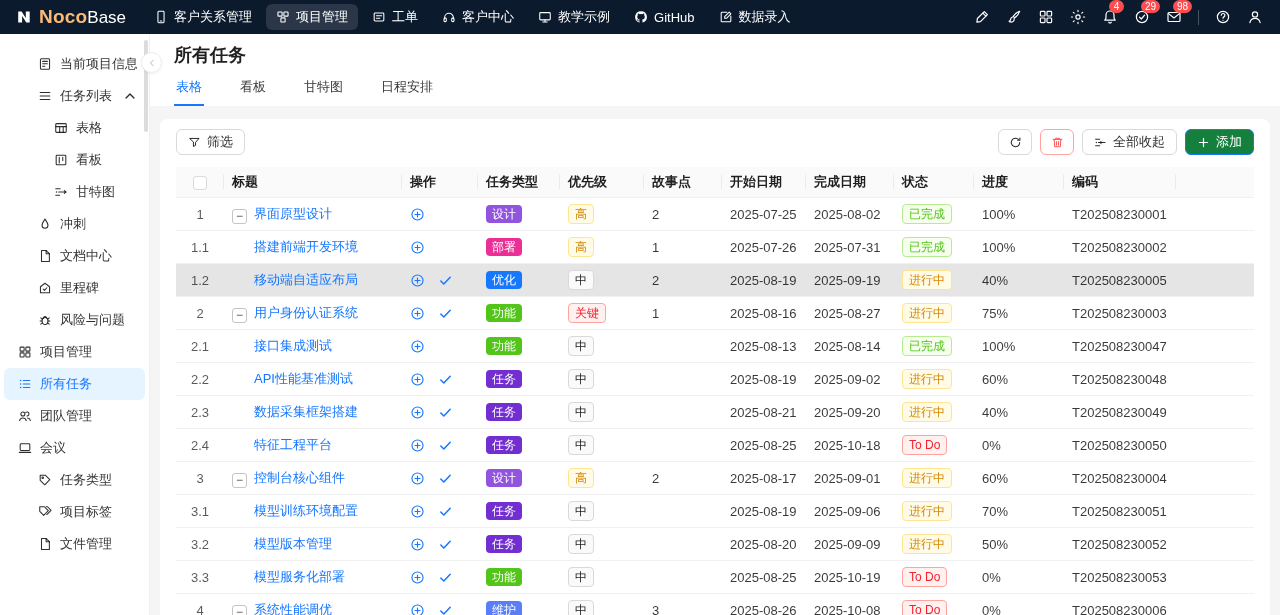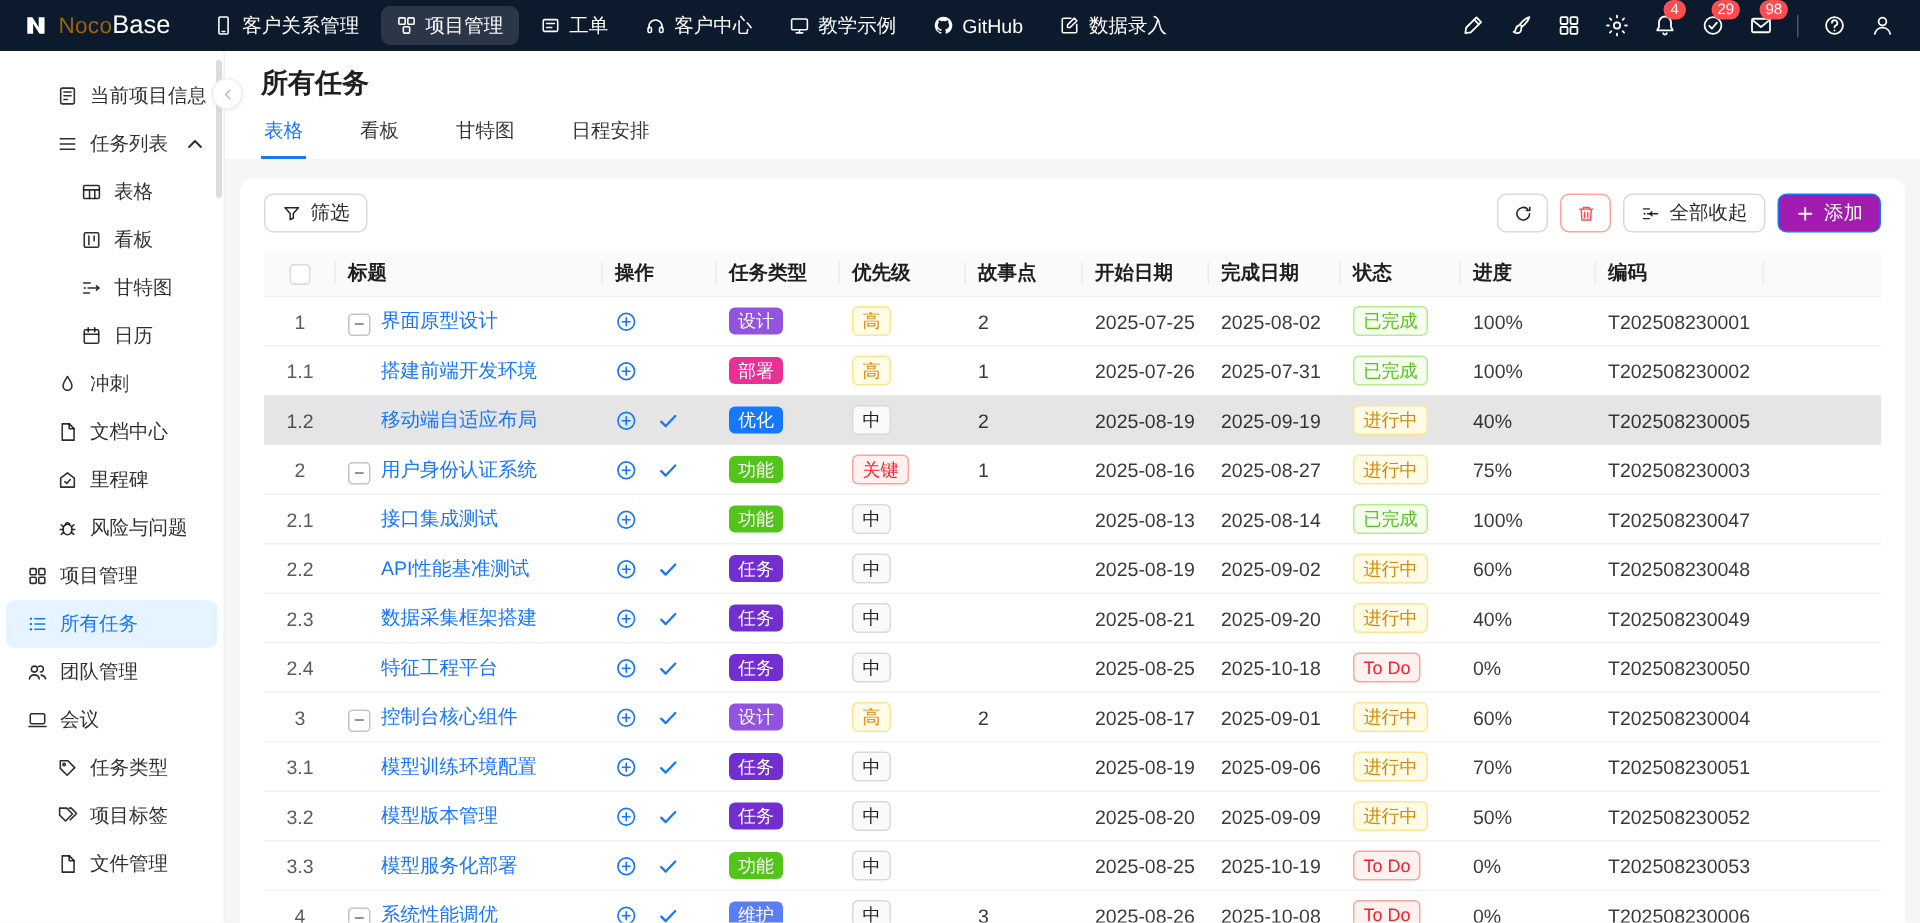--- a/index.html
+++ b/index.html
@@ -2,21 +2,21 @@
 <html><head>
 <meta charset="utf-8">
 <style>
   * { margin:0; padding:0; box-sizing:border-box; }
   html,body { width:1280px; height:615px; overflow:hidden; background:#f5f5f5;
     font-family:"Liberation Sans", sans-serif; }
   
   .topbar { height:34px; background:#0c1a2d; display:flex; align-items:center;
     color:#fff; padding:0 10px 0 16px; }
   .logo { display:flex; align-items:center; gap:7px; margin-right:18px; cursor:pointer; }
-  .logo-noco { font-size:15px; font-weight:400; color:#a16207; letter-spacing:.2px; }
+  .logo-noco { font-size:19px; font-weight:700; color:#fdba74; letter-spacing:.2px; }
   .logo-base { font-size:17px; font-weight:400; color:#ffffff; }
   .topnav { display:flex; align-items:center; gap:4px; flex:1; }
   .nav-item { display:flex; align-items:center; gap:6px; padding:4px 10px;
     border-radius:6px; font-size:13px; color:#fff; white-space:nowrap; cursor:pointer; }
   .nav-item.active { background:rgba(255,255,255,.13); }
   .nav-item .icn svg, .s-item .icn svg { width:14px; height:14px; }
   .top-right { display:flex; align-items:center; gap:2px; }
   .top-icn { position:relative; width:30px; height:28px; display:flex; align-items:center;
     justify-content:center; color:#fff; border-radius:6px; cursor:pointer; }
   .ibadge { position:absolute; top:-3px; left:14px; background:#ff4d4f; color:#fff;
@@ -54,21 +54,21 @@
   .tab.active { color:#1677ff; border-bottom-color:#1677ff; }
   .content { padding:13px 10px 0; }
   .card { background:#fff; border-radius:8px 8px 0 0; padding:10px 16px 0; min-height:520px; }
   .toolbar { display:flex; justify-content:space-between; align-items:center; margin-bottom:12px; }
   .btn { height:26px; padding:0 11px; border:1px solid #d9d9d9; border-radius:6px;
     background:#fff; font-size:13px; display:inline-flex; align-items:center; gap:6px;
     color:rgba(0,0,0,.85); cursor:pointer; font-family:inherit; }
   .btn .icn svg { width:13px; height:13px; }
   .btn.icon-btn { width:34px; padding:0; justify-content:center; }
   .btn.danger { border-color:#ffa39e; color:#ff4d4f; }
-  .btn.primary { background:#a21caf; border-color:#1677ff; color:#fff; }
+  .btn.primary { background:#15803d; border-color:#1677ff; color:#fff; }
   .toolbar-right { display:flex; gap:8px; }
   
   table { width:100%; border-collapse:collapse; table-layout:fixed; font-size:13px; }
   thead th { background:#fafafa; padding:6px 8px; text-align:left; font-weight:700;
     color:rgba(0,0,0,.88); border-bottom:1px solid #f0f0f0; position:relative; }
   thead th:not(:last-child)::after { content:""; position:absolute; right:0; top:50%;
     transform:translateY(-50%); width:1px; height:15px; background:rgba(5,5,5,.06); }
   tbody td { padding:6px 8px; border-bottom:1px solid #f0f0f0; color:rgba(0,0,0,.78);
     height:32px; white-space:nowrap; overflow:hidden; }
   tbody tr.hovered td { background:#e5e5e5; }
@@ -302,29 +302,20 @@
           <span class="icn s-icon">
             <svg viewBox="0 0 16 16" fill="none" stroke="currentColor" stroke-width="1.2" stroke-linecap="round" stroke-linejoin="round">
               <path d="M2 4.2h5"></path>
               <circle cx="2.9" cy="8" r=".8" fill="currentColor" stroke="none"></circle>
               <path d="M5.4 8h8.2"></path>
               <path d="M11.8 6.4 13.5 8l-1.7 1.6"></path>
               <path d="M2 11.8h4.4"></path>
             </svg>
           </span>
           <span class="s-label">甘特图</span>
-        </div>
-        <div class="s-item lvl2">
-          <span class="icn s-icon">
-            <svg viewBox="0 0 16 16" fill="none" stroke="currentColor" stroke-width="1.2" stroke-linecap="round" stroke-linejoin="round">
-              <rect x="2.5" y="3.3" width="11" height="10.2" rx="1"></rect>
-              <path d="M5.5 1.8v3M10.5 1.8v3M2.5 6.6h11"></path>
-            </svg>
-          </span>
-          <span class="s-label">日历</span>
         </div>
         <div class="s-item lvl1">
           <span class="icn s-icon">
             <svg viewBox="0 0 16 16" fill="none" stroke="currentColor" stroke-width="1.2" stroke-linecap="round" stroke-linejoin="round">
               <path d="M8 2.3C6.1 5.2 4.6 7.3 4.6 9.4a3.4 3.4 0 0 0 6.8 0C11.4 7.3 9.9 5.2 8 2.3z"></path>
             </svg>
           </span>
           <span class="s-label">冲刺</span>
         </div>
         <div class="s-item lvl1">

